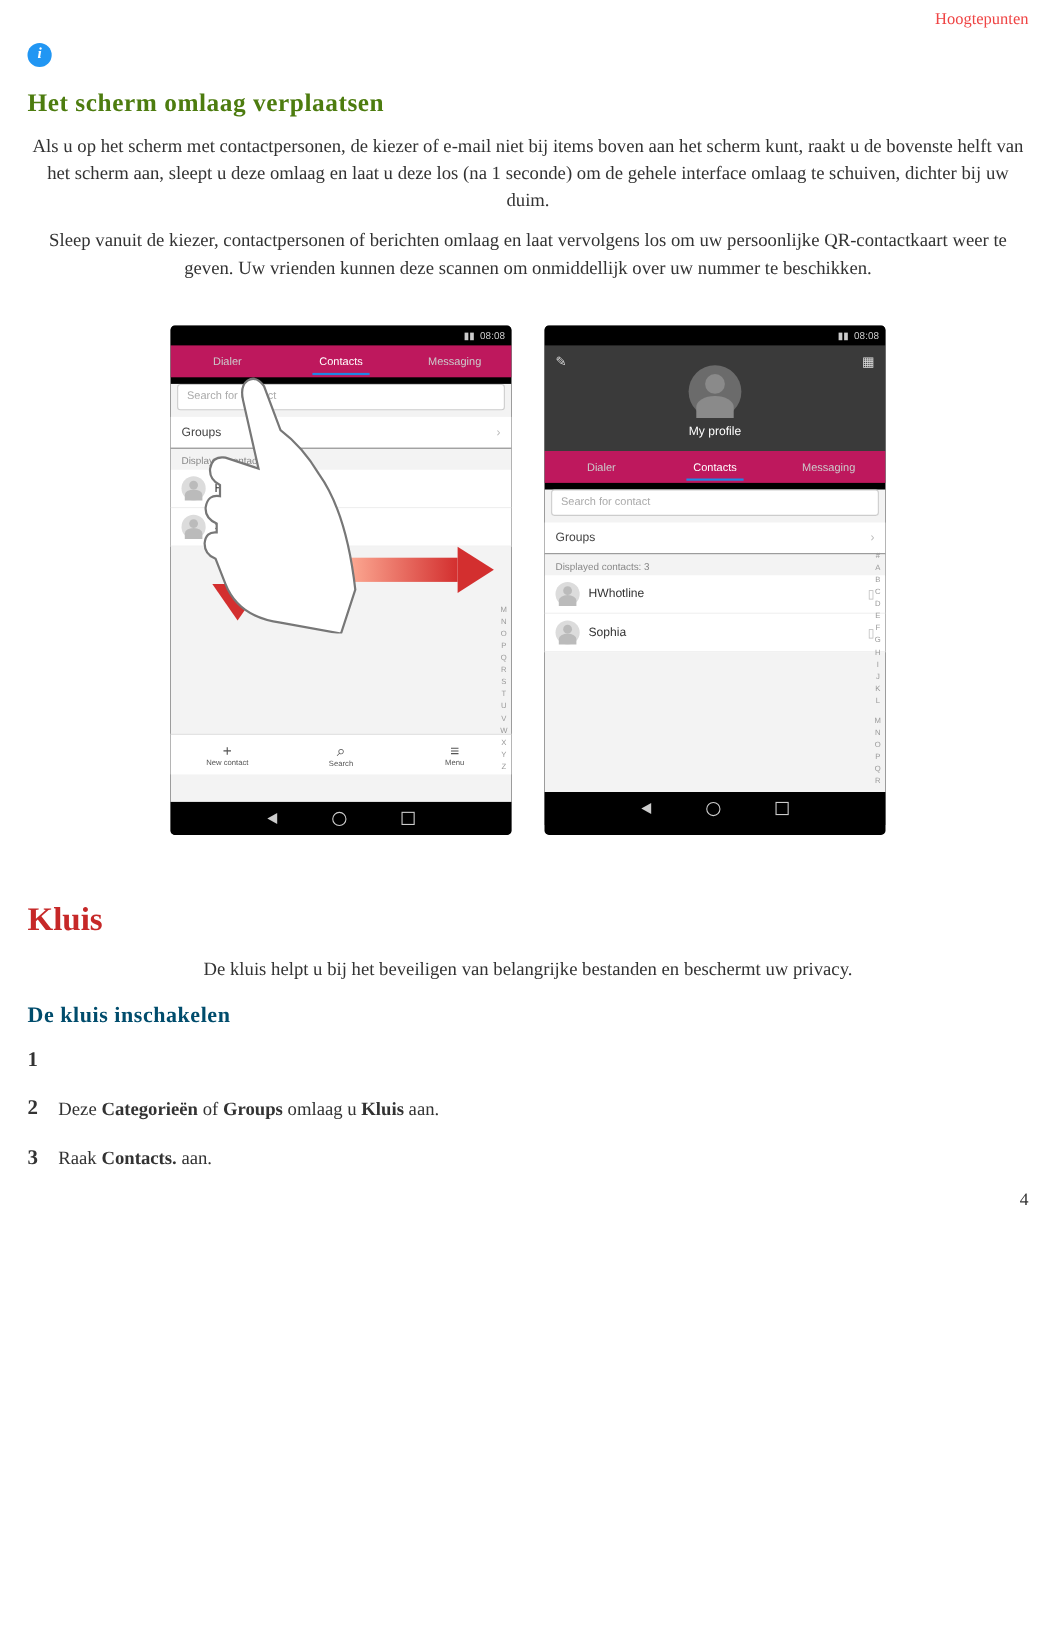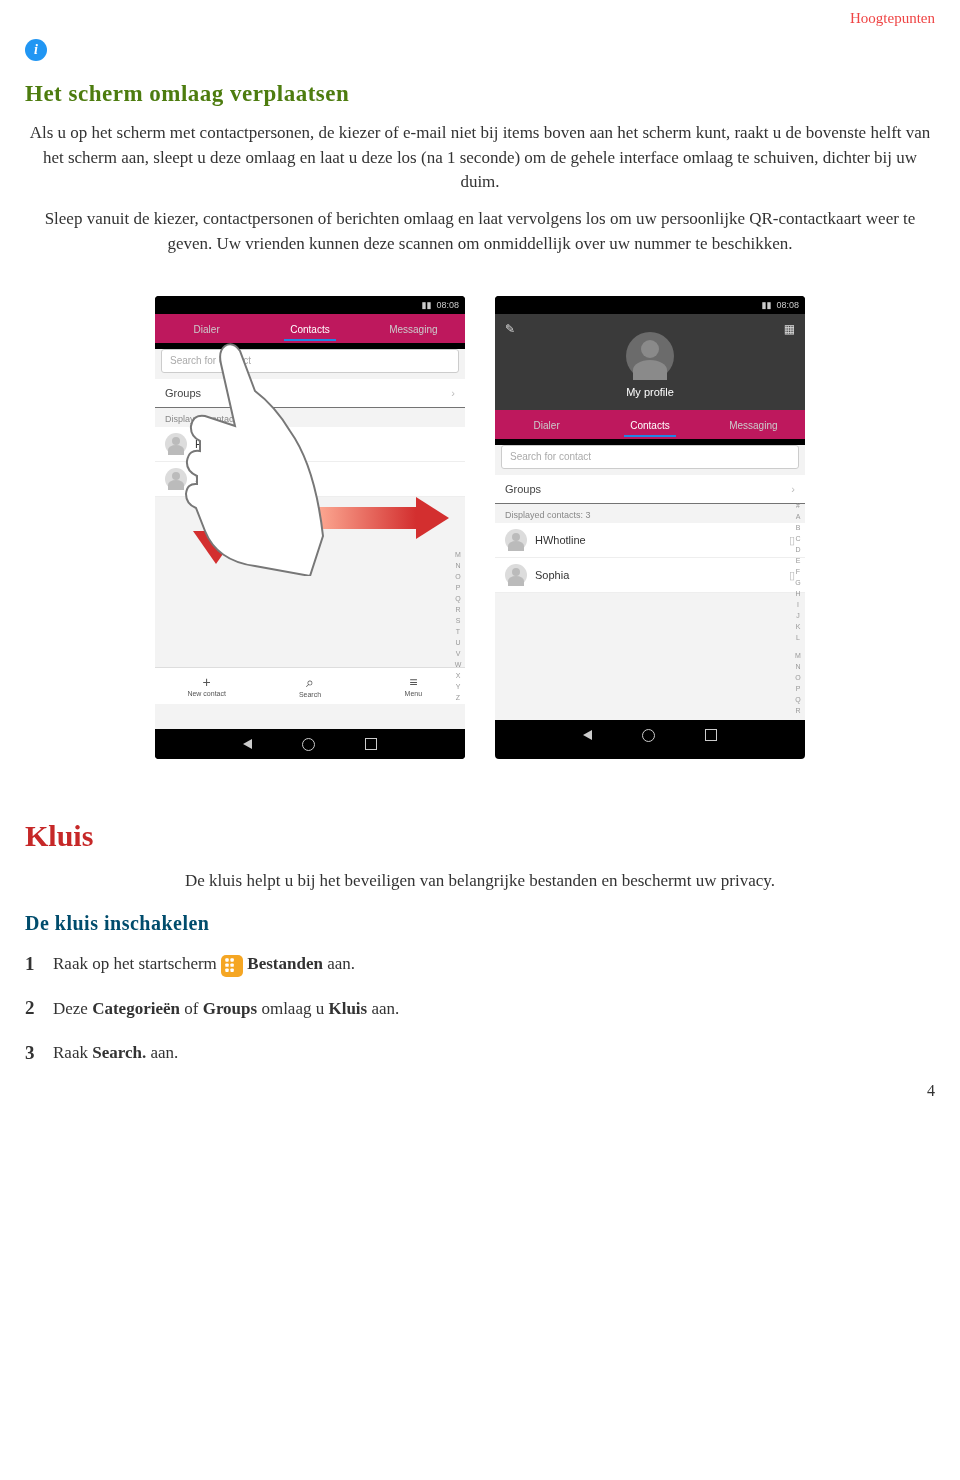--- a/index.html
+++ b/index.html
@@ -455,33 +455,28 @@
   </svg>
 </div>
 
 <h1 class="section-red">Kluis</h1>
 <p class="body">De kluis helpt u bij het beveiligen van belangrijke bestanden en beschermt uw privacy.</p>
 <h3 class="sub-blue">De kluis inschakelen</h3>
 
 <ol class="steps">
   <li>
     <span class="num">1</span>
-    <span>
-      <span>Raak op het startscherm</span>
-      <span class="app-icon"></span>
-      <strong>Bestanden</strong><span> aan.</span>
-    </span>
   </li>
   <li>
     <span class="num">2</span>
     <span>
       <span>Deze </span><strong>Categorieën</strong><span> of </span><strong>Groups</strong><span> omlaag u </span><strong>Kluis</strong><span> aan.</span>
     </span>
   </li>
   <li>
     <span class="num">3</span>
     <span>
-      <span>Raak </span><strong>Search.</strong><span> aan.</span>
+      <span>Raak </span><strong>Contacts.</strong><span> aan.</span>
     </span>
   </li>
 </ol>
 
 <div class="page-number">4</div>
 
 </body></html>

